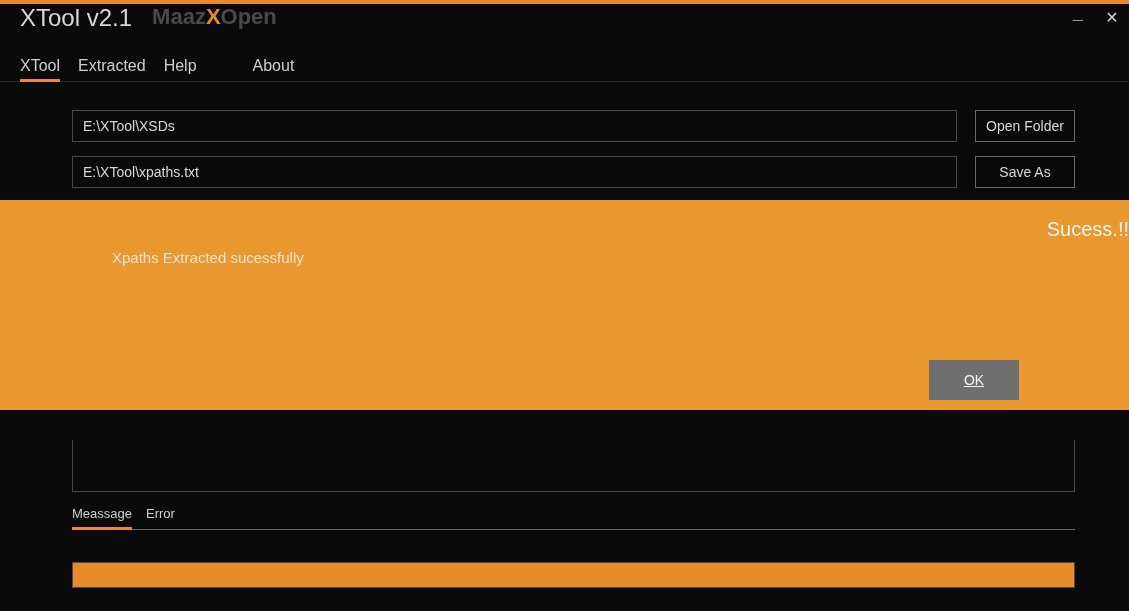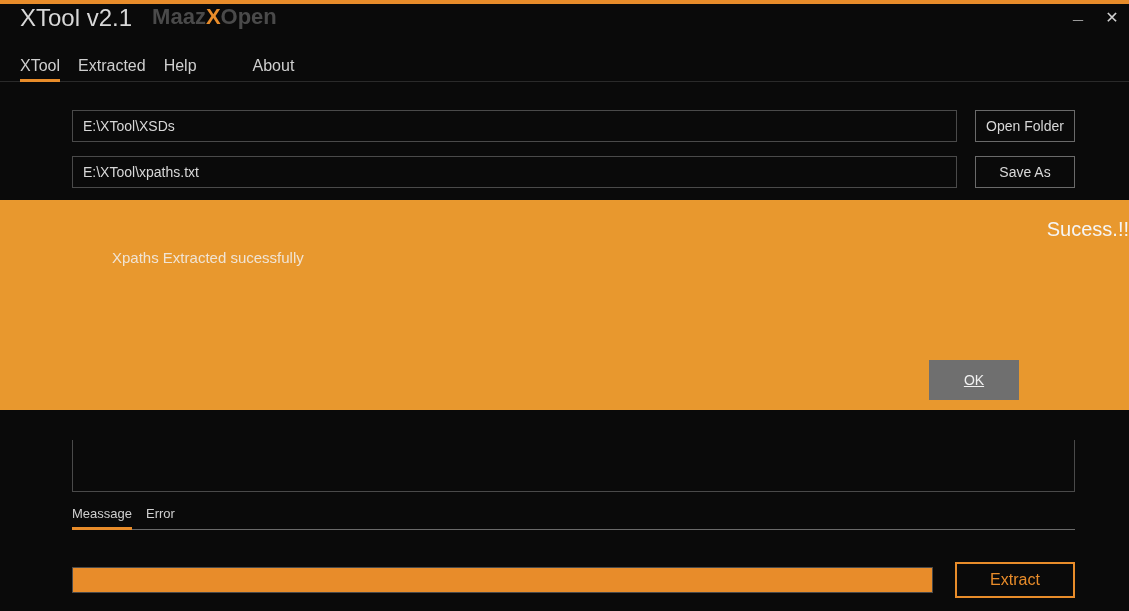--- a/index.html
+++ b/index.html
@@ -94,14 +94,13 @@
   <div class="preview-box"></div>
 </div>
 
 <div class="tab-bar">
   <div class="tab active">Meassage</div>
   <div class="tab">Error</div>
 </div>
 
 <div class="footer">
   <div class="progress"></div>
-  <button class="extract-btn">Extract</button>
 </div>
 
 </body></html>

